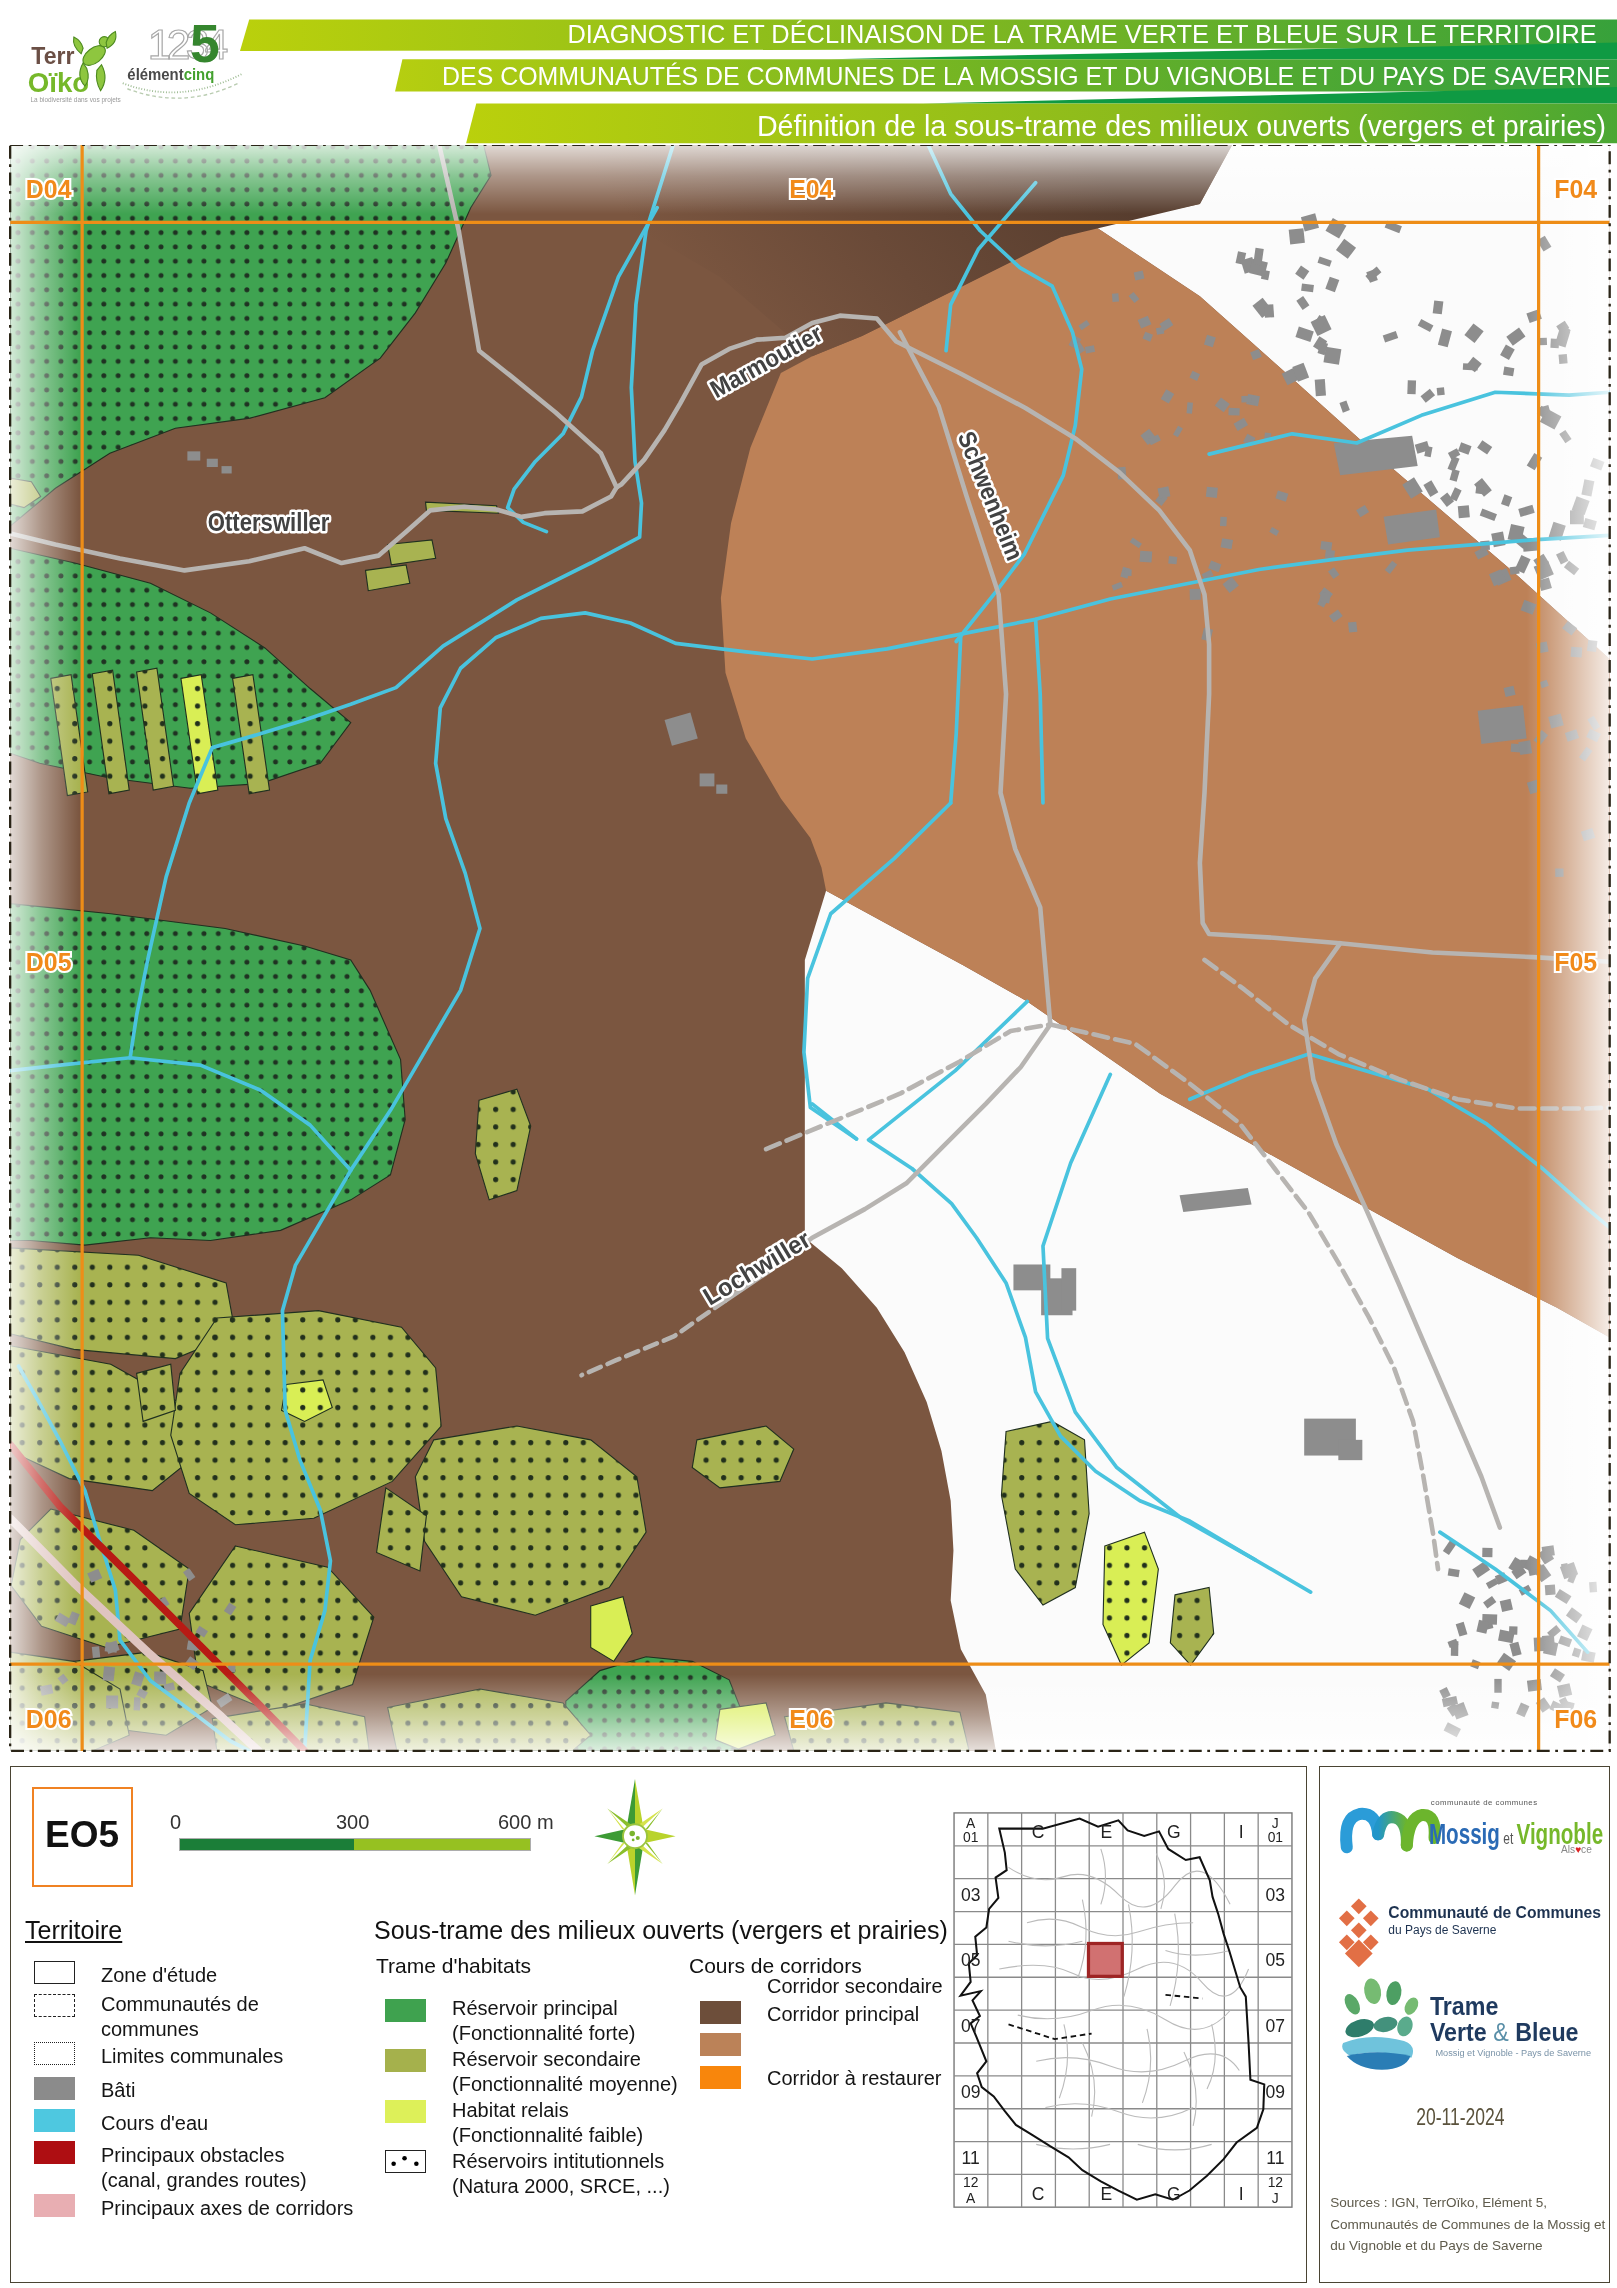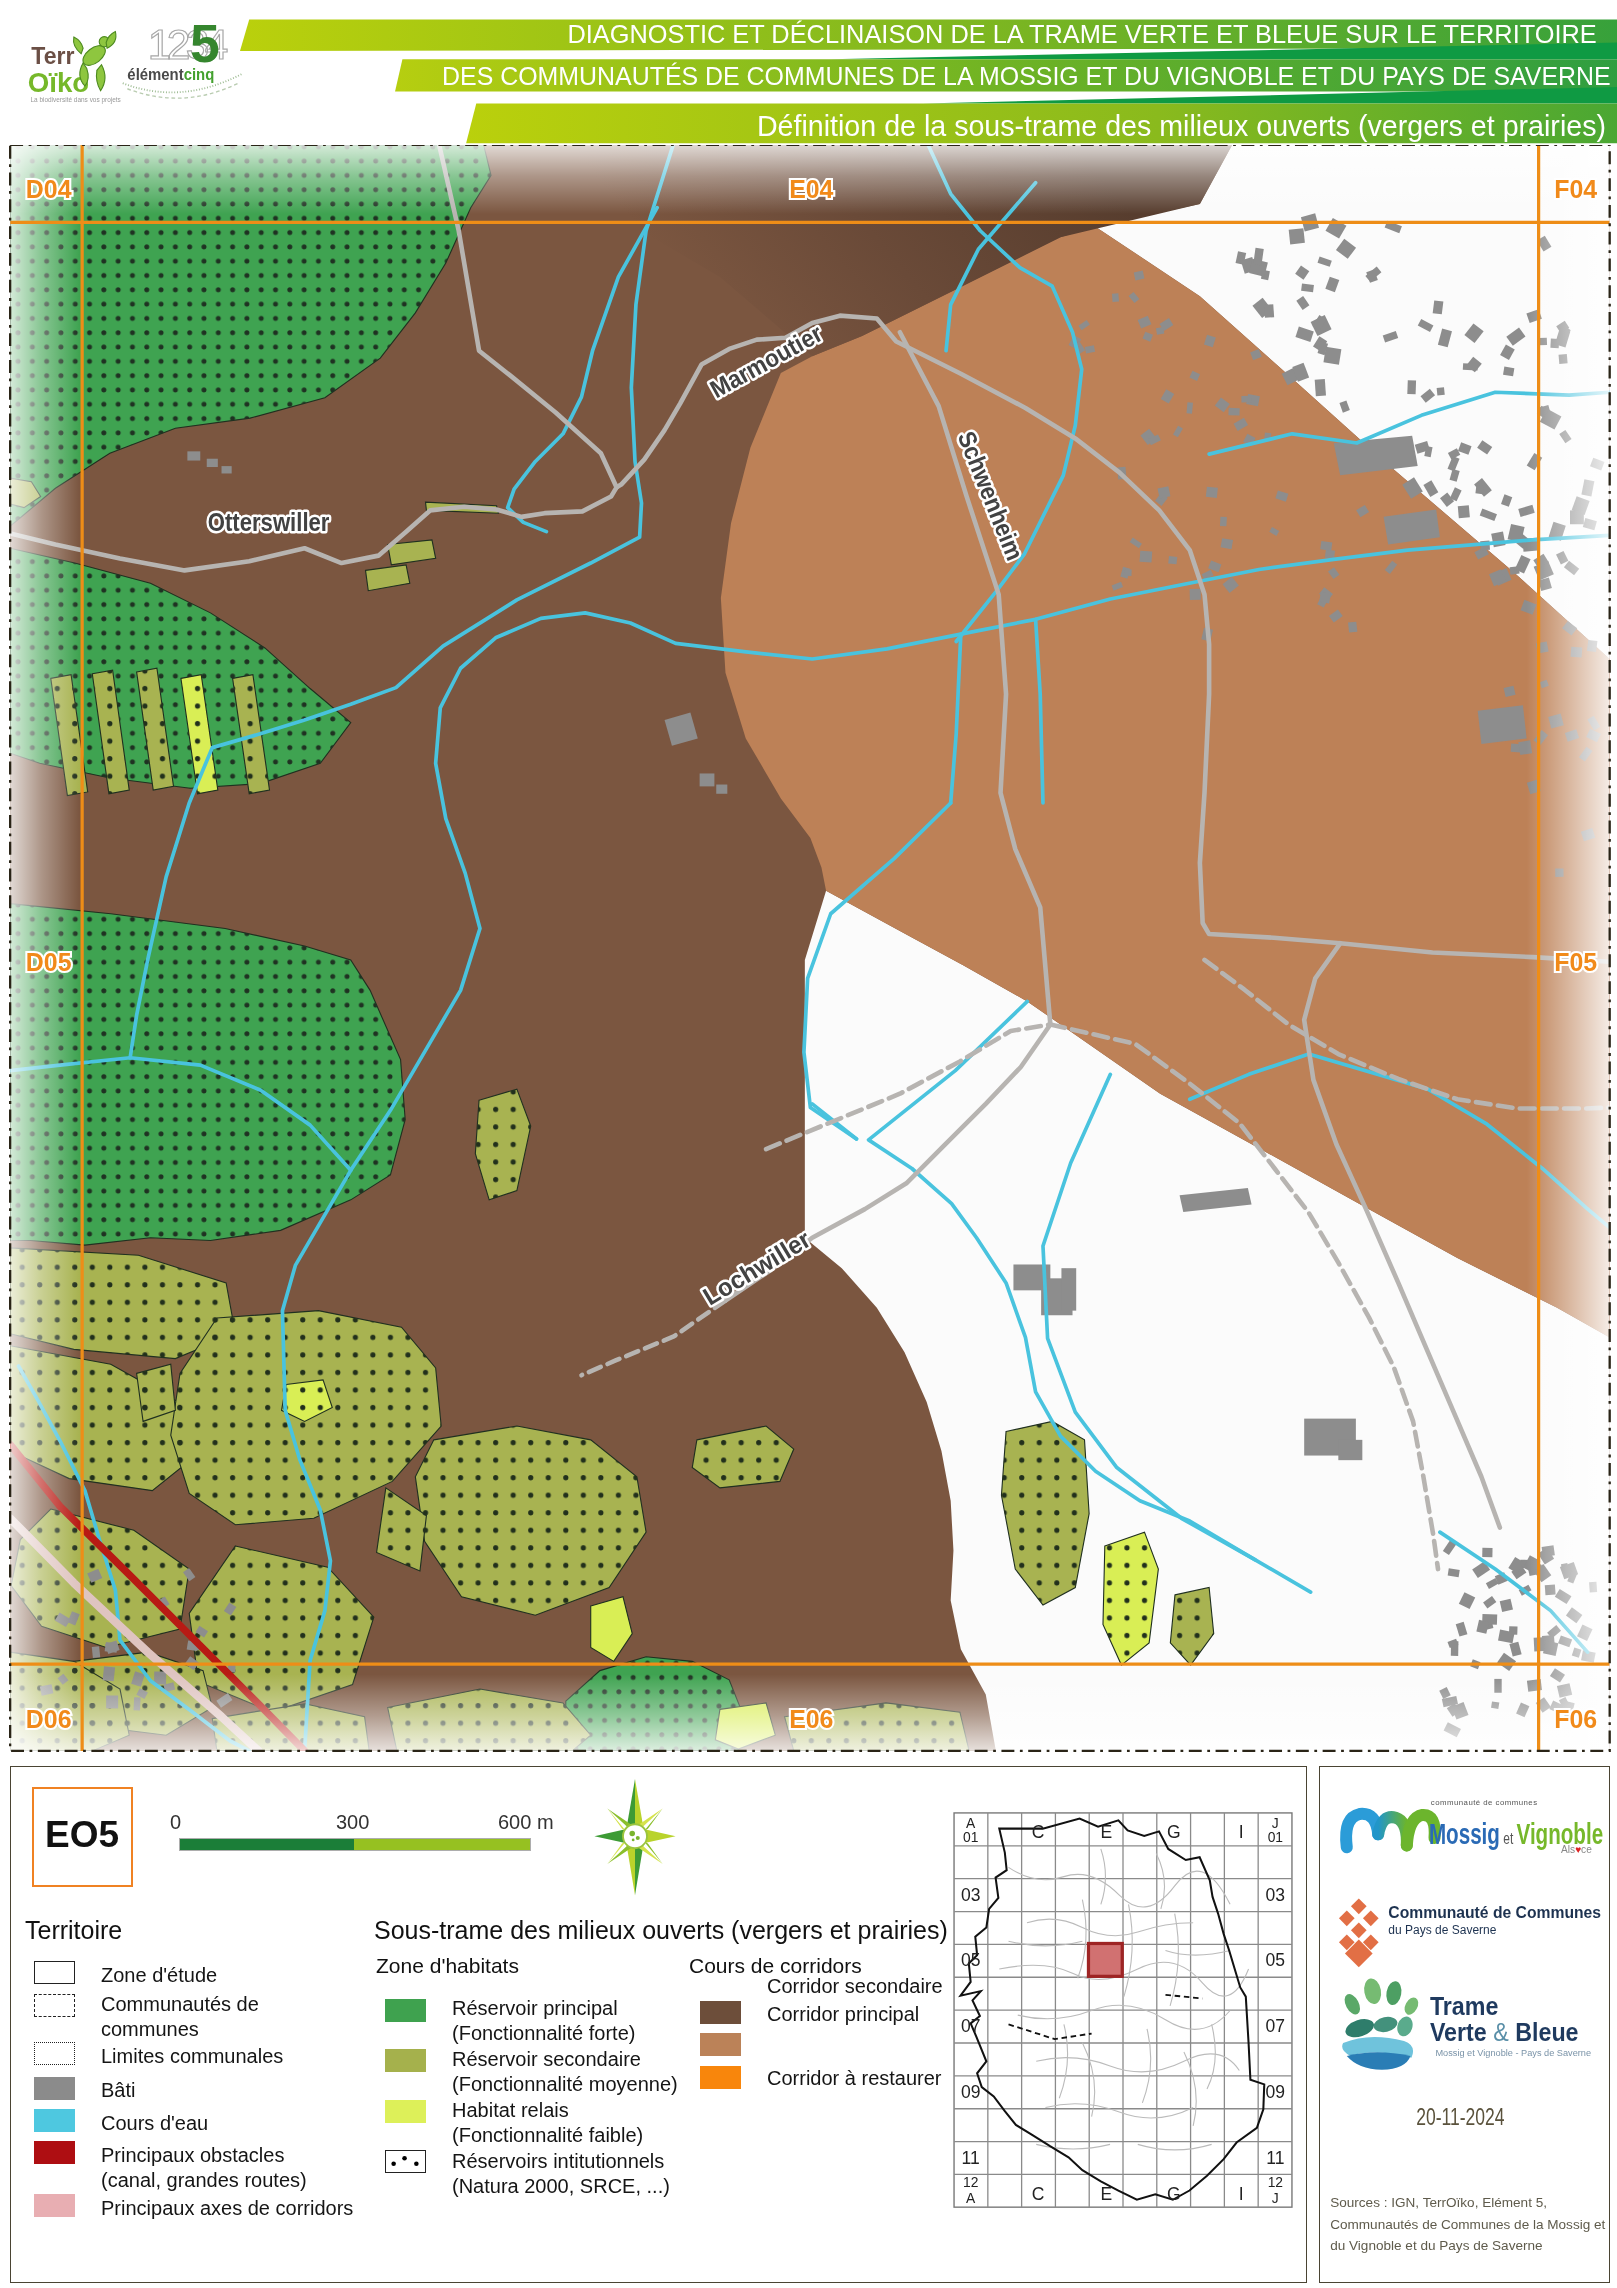--- a/index.html
+++ b/index.html
@@ -510,23 +510,23 @@
 <div style="position:absolute;left:10px;top:1766px;width:1297px;height:517px;background:#fff;border:1.8px solid #4a4433;box-sizing:border-box"></div>
 <div style="position:absolute;left:32px;top:1787px;width:101px;height:100px;border:2.8px solid #f08223;box-sizing:border-box;background:#fff"></div>
 <div style="position:absolute;left:32px;top:1814px;width:100px;text-align:center;font:bold 37px 'Liberation Sans',sans-serif;color:#111">EO5</div>
 
 <div style="position:absolute;left:179px;top:1838px;width:350px;height:11px;background:#96c121;border:1.8px solid #adadad"></div>
 <div style="position:absolute;left:179px;top:1838px;width:174px;height:11px;background:#1b7e38;border:1.8px solid #adadad;border-right:none"></div>
 <div style="position:absolute;left:170px;top:1811px;font:20px 'Liberation Sans',sans-serif;color:#333">0</div>
 <div style="position:absolute;left:336px;top:1811px;font:20px 'Liberation Sans',sans-serif;color:#333">300</div>
 <div style="position:absolute;left:498px;top:1811px;font:20px 'Liberation Sans',sans-serif;color:#333">600 m</div>
 
-<div style="position:absolute;left:25px;top:1916px;font:25px 'Liberation Sans',sans-serif;color:#111;">Territoire</div>
+<div style="position:absolute;left:25px;top:1916px;font:25px 'Liberation Sans',sans-serif;color:#111;text-decoration:underline">Territoire</div>
 <div style="position:absolute;left:374px;top:1916px;font:25px 'Liberation Sans',sans-serif;color:#111;">Sous-trame des milieux ouverts (vergers et prairies)</div>
-<div style="position:absolute;left:376px;top:1954px;font:21px 'Liberation Sans',sans-serif;color:#111">Zone d'habitats</div>
+<div style="position:absolute;left:376px;top:1954px;font:21px 'Liberation Sans',sans-serif;color:#111">Trame d'habitats</div>
 <div style="position:absolute;left:689px;top:1954px;font:21px 'Liberation Sans',sans-serif;color:#111">Cours de corridors</div>
 <div style="position:absolute;left:34px;top:1961px;width:41px;height:23px;background:#fff;border:1.8px solid #222;box-sizing:border-box"></div>
 <div style="position:absolute;left:101px;top:1963px;font:20px 'Liberation Sans',sans-serif;color:#151515;line-height:25px">Zone d'étude</div>
 <div style="position:absolute;left:34px;top:1994px;width:41px;height:23px;background:#fff;border:1.8px dashed #222;box-sizing:border-box"></div>
 <div style="position:absolute;left:101px;top:1992px;font:20px 'Liberation Sans',sans-serif;color:#151515;line-height:25px">Communautés de<br>communes</div>
 <div style="position:absolute;left:34px;top:2042px;width:41px;height:23px;background:#fff;border:1.8px dotted #222;box-sizing:border-box"></div>
 <div style="position:absolute;left:101px;top:2044px;font:20px 'Liberation Sans',sans-serif;color:#151515;line-height:25px">Limites communales</div>
 <div style="position:absolute;left:34px;top:2077px;width:41px;height:23px;background:#8b8b8b"></div>
 <div style="position:absolute;left:101px;top:2078px;font:20px 'Liberation Sans',sans-serif;color:#151515;line-height:25px">Bâti</div>
 <div style="position:absolute;left:34px;top:2109px;width:41px;height:23px;background:#4ec8e0"></div>

